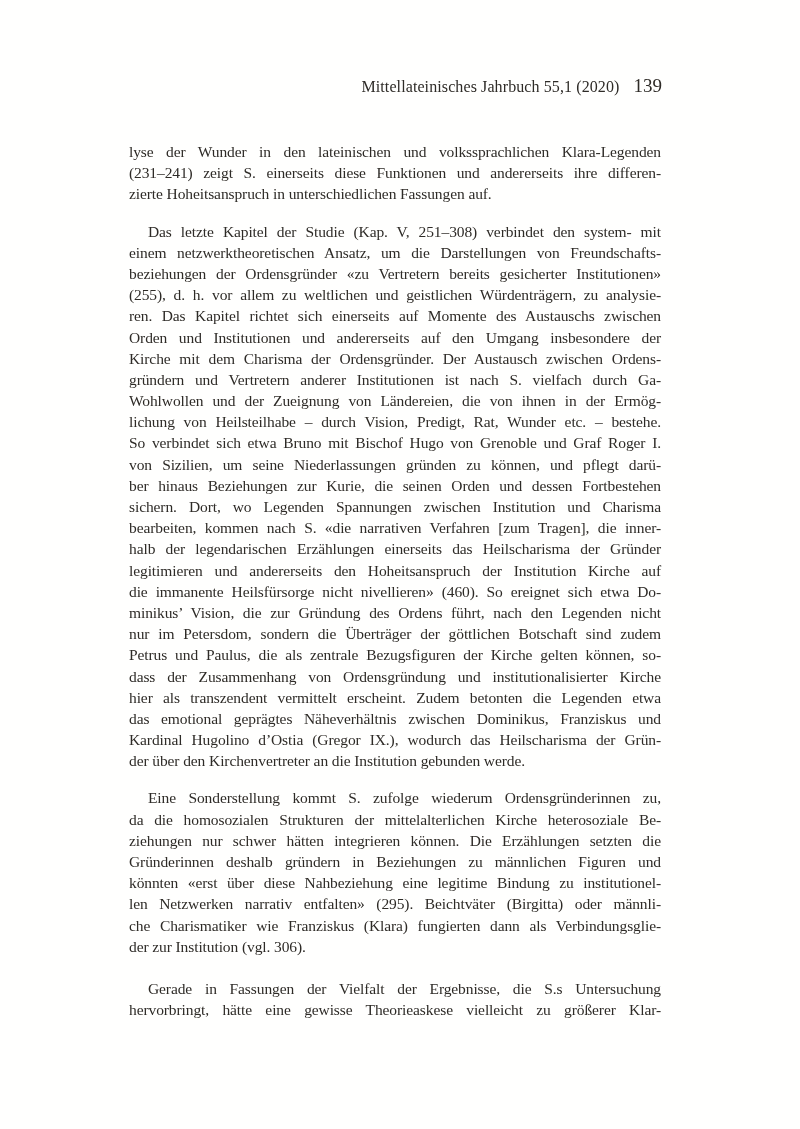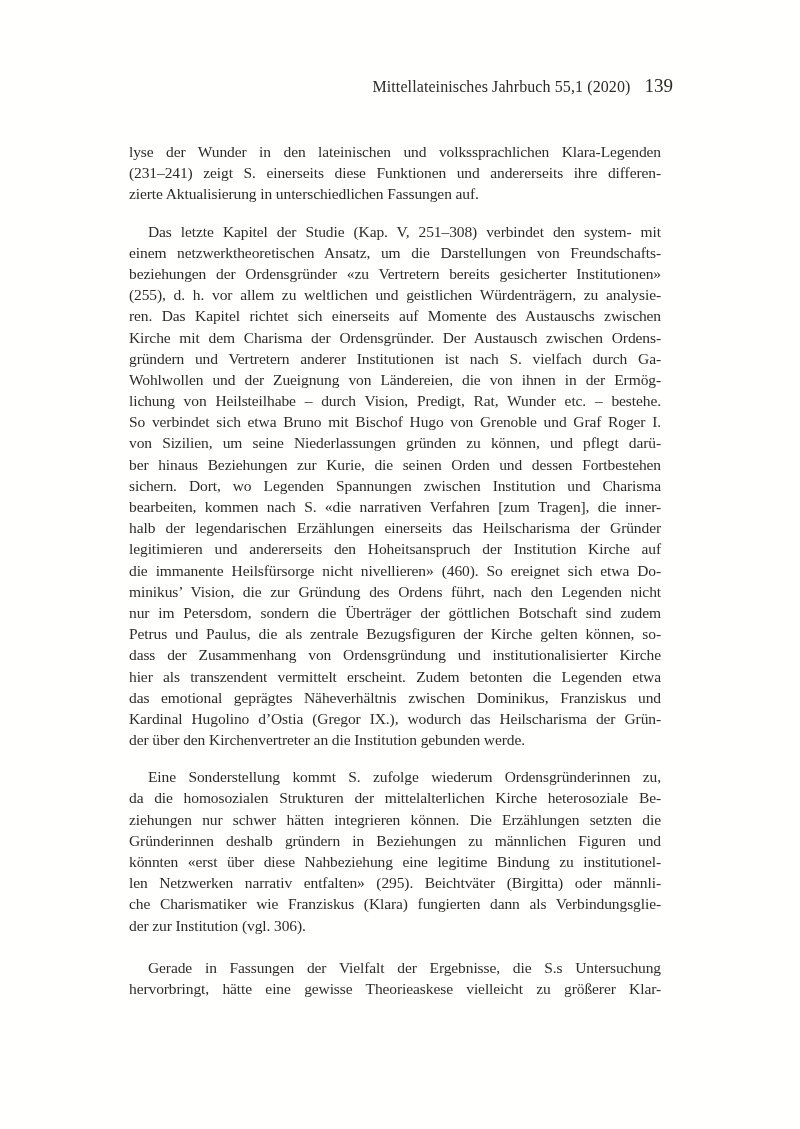--- a/index.html
+++ b/index.html
@@ -13,21 +13,21 @@
     width: 800px;
     height: 1129px;
     background: #fffffe;
     font-family: "Liberation Serif", "DejaVu Serif", serif;
     color: #2e2b27;
     overflow: hidden;
   }
   .running-head {
     position: absolute;
     top: 74px;
-    left: 109px;
+    left: 98px;
     width: 564px;
     text-align: right;
     line-height: 24px;
     white-space: nowrap;
   }
   .journal-title {
     font-size: 16px;
     letter-spacing: 0.1px;
   }
   .page-number {
@@ -69,28 +69,29 @@
 <div class="page">
 
   <div class="running-head">
     <span class="journal-title">Mittellateinisches Jahrbuch 55,1 (2020)</span><span class="page-number">139</span>
   </div>
 
   <div class="text-column">
       <div class="para">
         <div class="ln">lyse der Wunder in den lateinischen und volkssprachlichen Klara-Legenden</div>
         <div class="ln">(231–241) zeigt S. einerseits diese Funktionen und andererseits ihre differen-</div>
-        <div class="ln flush">zierte Aktualisierung in unterschiedlichen Fassungen auf.</div>
+        <div class="ln flush">zierte Hoheitsanspruch in unterschiedlichen Fassungen auf.</div>
       </div>
       <div class="para indent">
         <div class="ln">Das letzte Kapitel der Studie (Kap. V, 251–308) verbindet den system- mit</div>
         <div class="ln">einem netzwerktheoretischen Ansatz, um die Darstellungen von Freundschafts-</div>
         <div class="ln">beziehungen der Ordensgründer «zu Vertretern bereits gesicherter Institutionen»</div>
         <div class="ln">(255), d. h. vor allem zu weltlichen und geistlichen Würdenträgern, zu analysie-</div>
         <div class="ln">ren. Das Kapitel richtet sich einerseits auf Momente des Austauschs zwischen</div>
+        <div class="ln">Orden und Institutionen und andererseits auf den Umgang insbesondere der</div>
         <div class="ln">Kirche mit dem Charisma der Ordensgründer. Der Austausch zwischen Ordens-</div>
         <div class="ln">gründern und Vertretern anderer Institutionen ist nach S. vielfach durch Ga-</div>
         <div class="ln">Wohlwollen und der Zueignung von Ländereien, die von ihnen in der Ermög-</div>
         <div class="ln">lichung von Heilsteilhabe – durch Vision, Predigt, Rat, Wunder etc. – bestehe.</div>
         <div class="ln">So verbindet sich etwa Bruno mit Bischof Hugo von Grenoble und Graf Roger I.</div>
         <div class="ln">von Sizilien, um seine Niederlassungen gründen zu können, und pflegt darü-</div>
         <div class="ln">ber hinaus Beziehungen zur Kurie, die seinen Orden und dessen Fortbestehen</div>
         <div class="ln">sichern. Dort, wo Legenden Spannungen zwischen Institution und Charisma</div>
         <div class="ln">bearbeiten, kommen nach S. «die narrativen Verfahren [zum Tragen], die inner-</div>
         <div class="ln">halb der legendarischen Erzählungen einerseits das Heilscharisma der Gründer</div>

